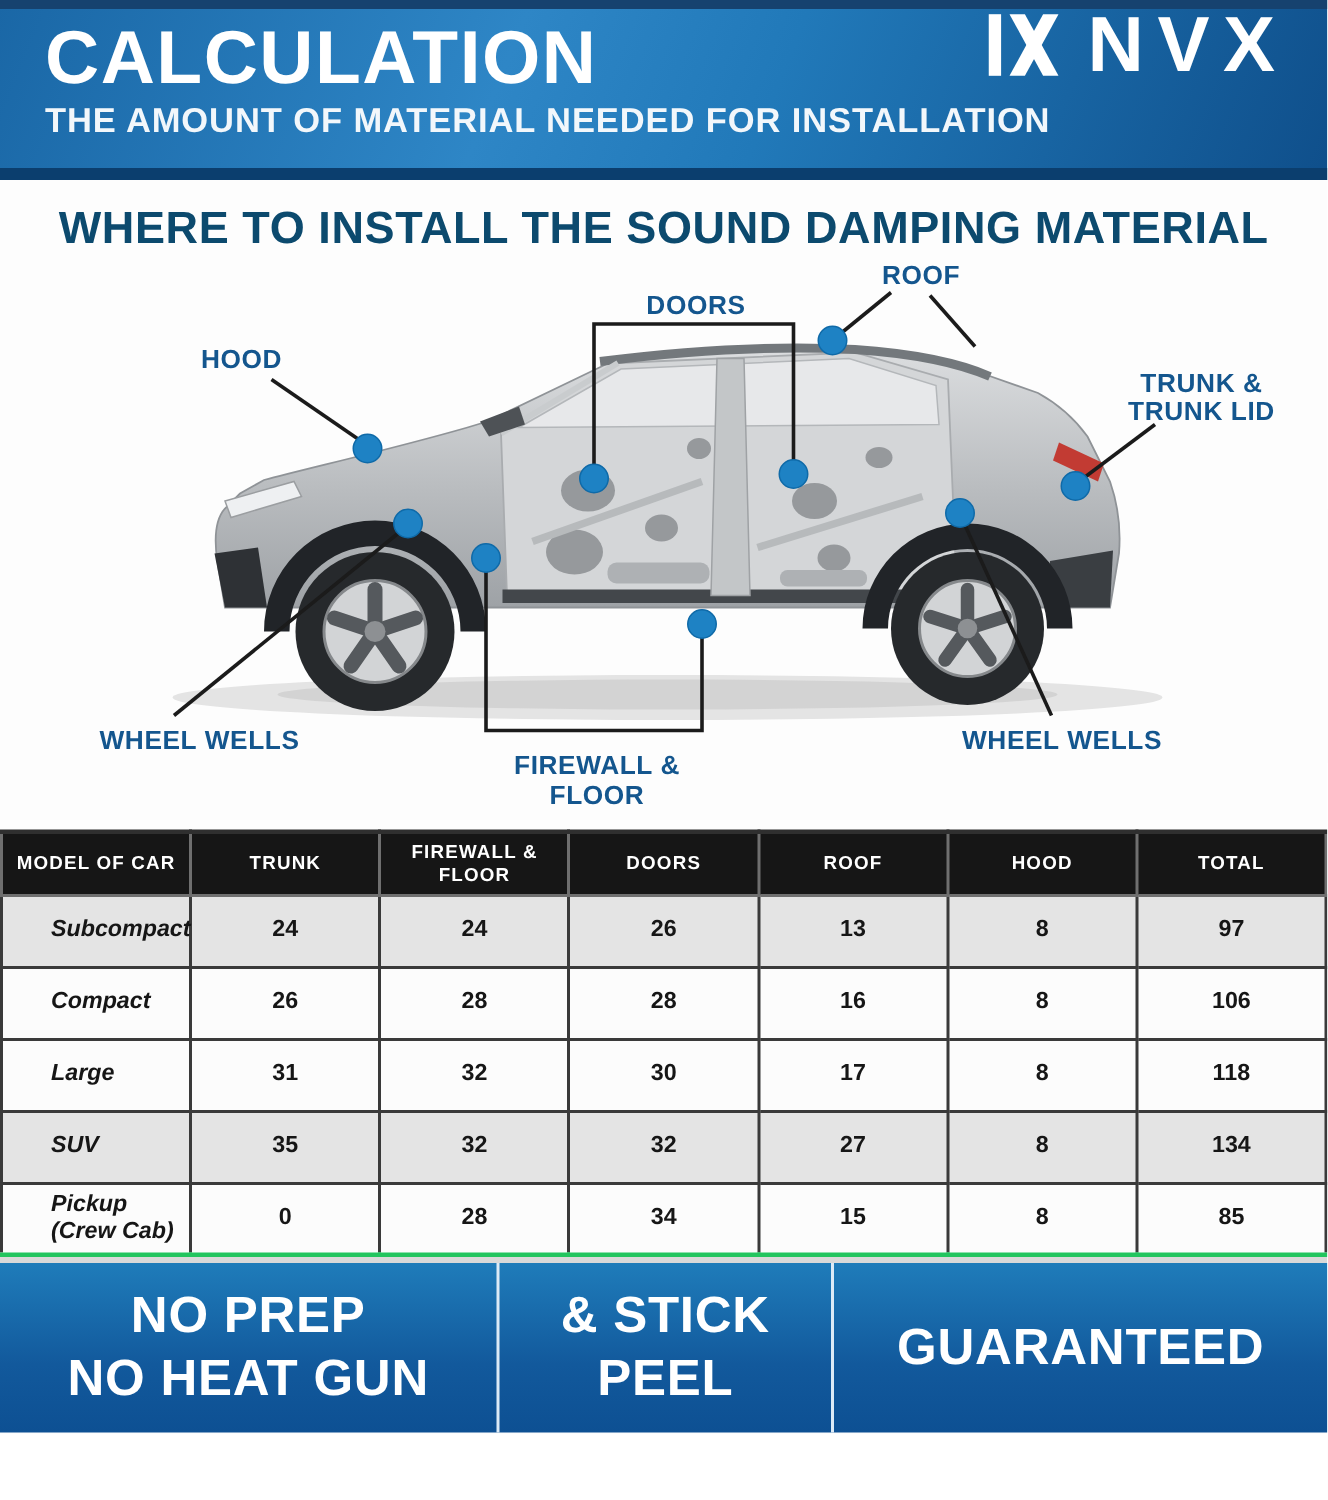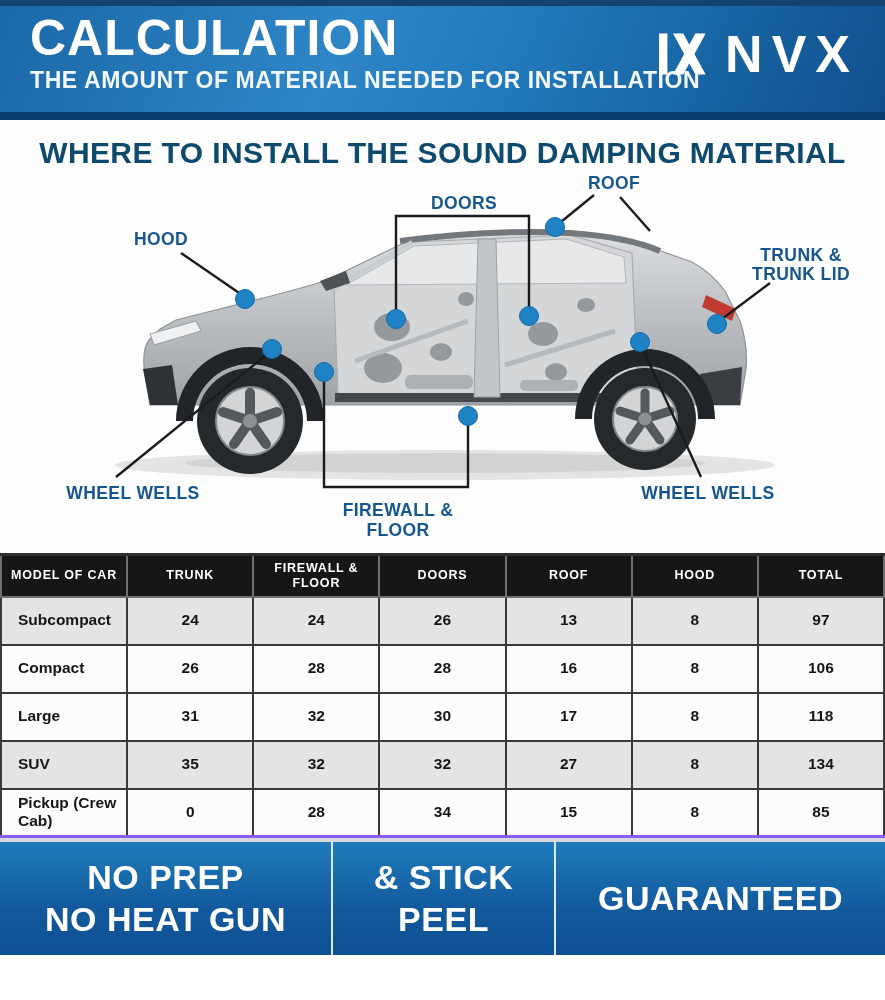--- a/index.html
+++ b/index.html
@@ -14,48 +14,48 @@
     box-sizing:border-box;padding:10px 0 0 30px;
   }
   .header:before{content:"";position:absolute;left:0;top:0;width:100%;height:6px;background:#16426f;}
   .header:after{content:"";position:absolute;left:0;bottom:0;width:100%;height:8px;background:#0b3e6e;}
   .header-title{
     margin:0;color:#ffffff;font-size:50px;font-weight:900;letter-spacing:1px;line-height:1.12;
   }
   .header-subtitle{
     margin:2px 0 12px 0;color:#f2f7fb;font-size:23px;font-weight:700;letter-spacing:.6px;line-height:1.1;
   }
-  .brand{position:absolute;top:28px;right:26px;display:flex;align-items:center;gap:10px;padding-left:40px;}
+  .brand{position:absolute;top:4px;right:26px;display:flex;align-items:center;gap:10px;padding-left:40px;}
   .brand-mark{display:block;}
   .brand-text{color:#ffffff;font-size:52px;font-weight:700;letter-spacing:9px;line-height:1;}
   
   .diagram-heading{
     margin:16px 0 0 0;text-align:center;color:#0c4a6e;
     font-size:30px;font-weight:900;letter-spacing:.4px;line-height:1.1;
   }
   .car-svg{display:block;width:885px;height:384px;}
   .callout-label{fill:#14568e;font-family:"Liberation Sans",sans-serif;font-weight:bold;font-size:17.5px;letter-spacing:.4px;}
   .callout-line{stroke:#1b1b1b;stroke-width:2.4;fill:none;}
   .callout-dot{fill:#1e82c4;stroke:#0f6aa8;stroke-width:1;}
   
   .materials-table{
     width:885px;border-collapse:collapse;table-layout:fixed;
-    border-top:3px solid #2f2f2f;border-bottom:3px solid #8b5cf6;
+    border-top:3px solid #2f2f2f;border-bottom:3px solid #22c55e;
   }
   .materials-table th{
     background:#161616;color:#ffffff;font-size:12.5px;font-weight:700;letter-spacing:.8px;
     height:42px;border:2px solid #6f6f6f;line-height:1.2;padding:2px 4px;box-sizing:border-box;
   }
   .materials-table td{
     border:2px solid #3a3a3a;height:48px;color:#161616;
     font-size:15.5px;font-weight:700;text-align:center;padding:2px 4px;box-sizing:border-box;line-height:1.2;
   }
   .materials-table tr.gray td{background:#e4e4e4;}
   .materials-table tr.white td{background:#fcfcfc;}
-  .materials-table td.model{text-align:left;padding-left:16px;}
+  .materials-table td.model{text-align:left;padding-left:32px;font-style:italic;}
   
   .table-footer-strip{width:885px;height:4px;background:#d9d9d9;}
   .footer{
     display:flex;width:885px;height:113px;
     background:linear-gradient(180deg,#1f7cba 0%,#12599c 60%,#0d5093 100%);
   }
   .footer-panel{
     display:flex;flex-direction:column;justify-content:center;align-items:center;
     color:#ffffff;font-size:34px;font-weight:900;letter-spacing:.5px;line-height:1.22;text-align:center;
   }

